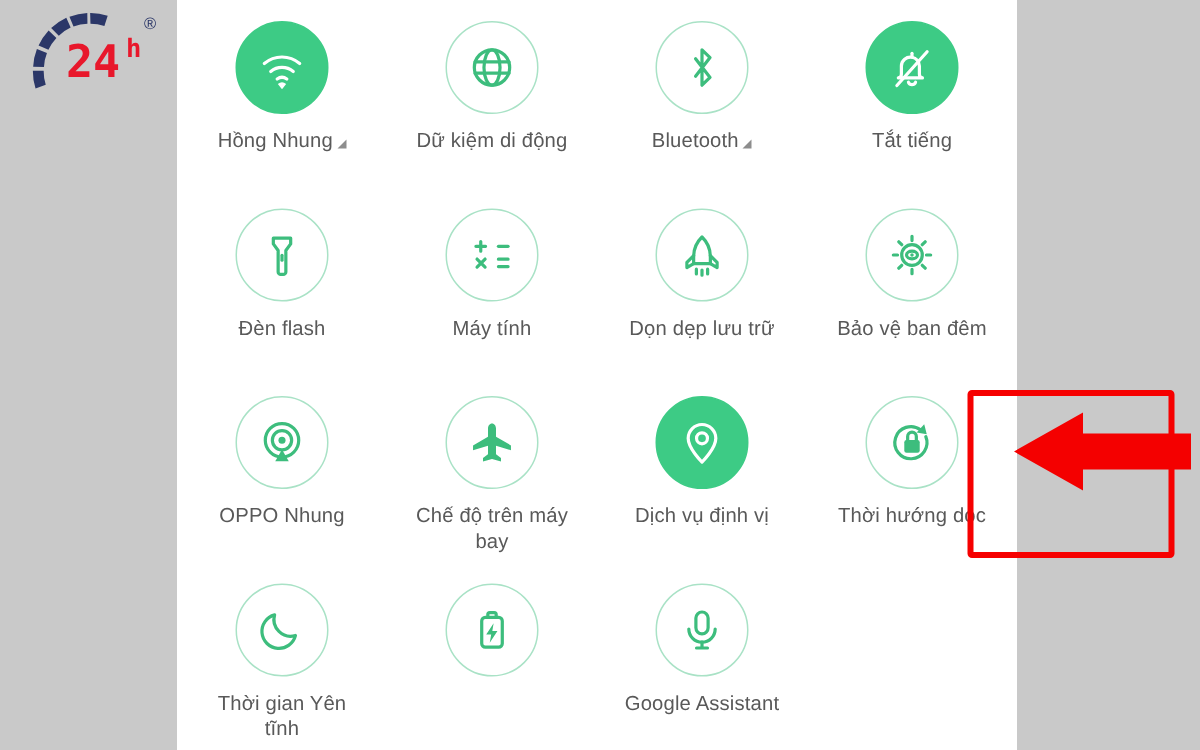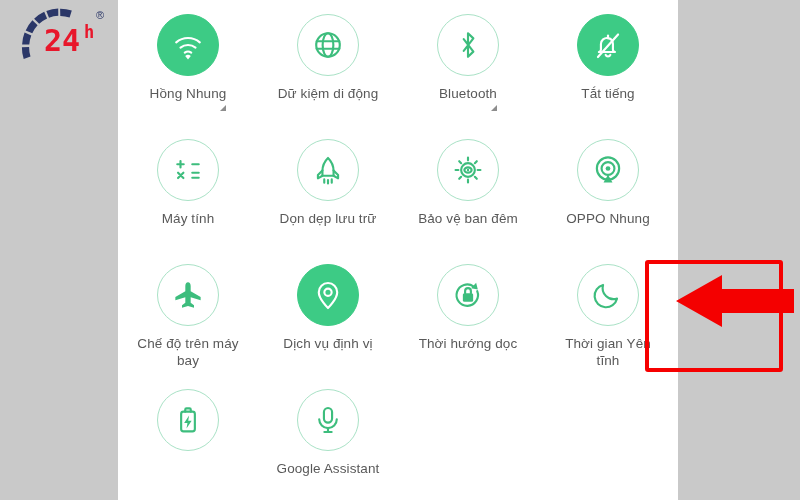--- a/index.html
+++ b/index.html
@@ -99,21 +99,20 @@
     white-space: pre-line;
     letter-spacing: 0.1px;
   }
 
   .qs-label-wrap {
     display: flex;
     align-items: flex-end;
     justify-content: center;
     gap: 3px;
     max-width: 130px;
-    flex-direction: column;
   }
 
   .caret {
     width: 0;
     height: 0;
     border-left: 6px solid transparent;
     border-bottom: 6px solid #8d8d8d;
     margin-bottom: 3px;
     flex: none;
   }
@@ -210,20 +209,31 @@
               <path stroke="#ffffff" fill="none" stroke-width="2" stroke-linecap="round" stroke-linejoin="round" d="M4.6 25.2L23.4 4.2"></path>
             </svg>
           </div>
           <div class="qs-label-wrap">
             <div class="qs-label">Tắt tiếng</div>
           </div>
         </div>
         <div class="qs-tile">
           <div class="qs-circle off">
             <svg viewBox="0 0 28 28" width="30" height="30">
+              <path stroke="#3dbd7d" fill="none" stroke-width="2" stroke-linecap="round" stroke-linejoin="round" d="M8.6 3.5h10.8v3.6l-3 4.1v13.3a1.6 1.6 0 0 1-1.6 1.6h-1.6a1.6 1.6 0 0 1-1.6-1.6V11.2l-3-4.1z"></path>
+              <path stroke="#3dbd7d" fill="none" stroke-width="2" stroke-linecap="round" stroke-linejoin="round" d="M14 14.2v3"></path>
+            </svg>
+          </div>
+          <div class="qs-label-wrap">
+            <div class="qs-label">Đèn flash</div>
+          </div>
+        </div>
+        <div class="qs-tile">
+          <div class="qs-circle off">
+            <svg viewBox="0 0 28 28" width="30" height="30">
               <path stroke="#3dbd7d" fill="none" stroke-width="2" stroke-linecap="round" stroke-linejoin="round" d="M4 8.6h6M7 5.6v6"></path>
               <path stroke="#3dbd7d" fill="none" stroke-width="2" stroke-linecap="round" stroke-linejoin="round" d="M18 8.6h6"></path>
               <path stroke="#3dbd7d" fill="none" stroke-width="2" stroke-linecap="round" stroke-linejoin="round" d="M4.7 16.5l5 5M9.7 16.5l-5 5"></path>
               <path stroke="#3dbd7d" fill="none" stroke-width="2" stroke-linecap="round" stroke-linejoin="round" d="M18 16.6h6M18 21.2h6"></path>
             </svg>
           </div>
           <div class="qs-label-wrap">
             <div class="qs-label">Máy tính</div>
           </div>
         </div>

